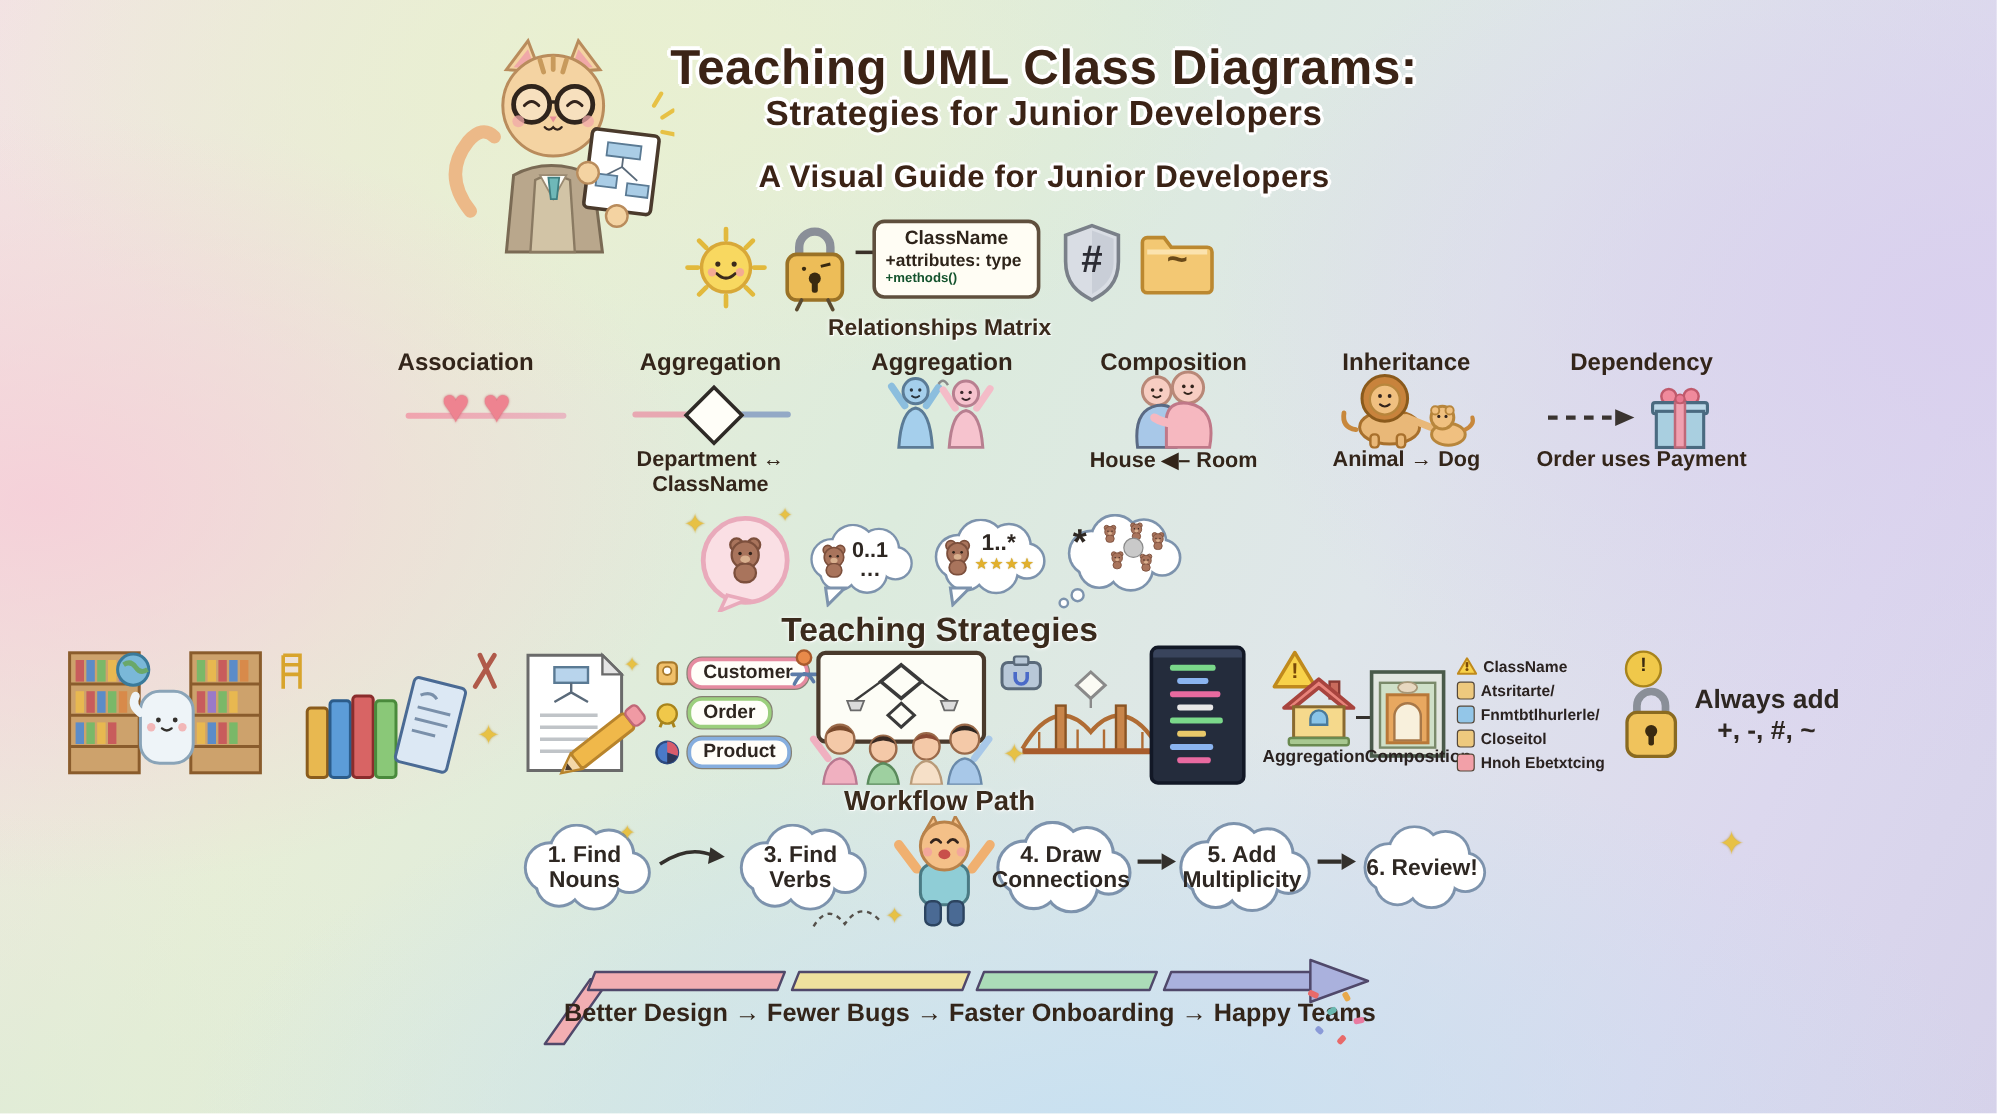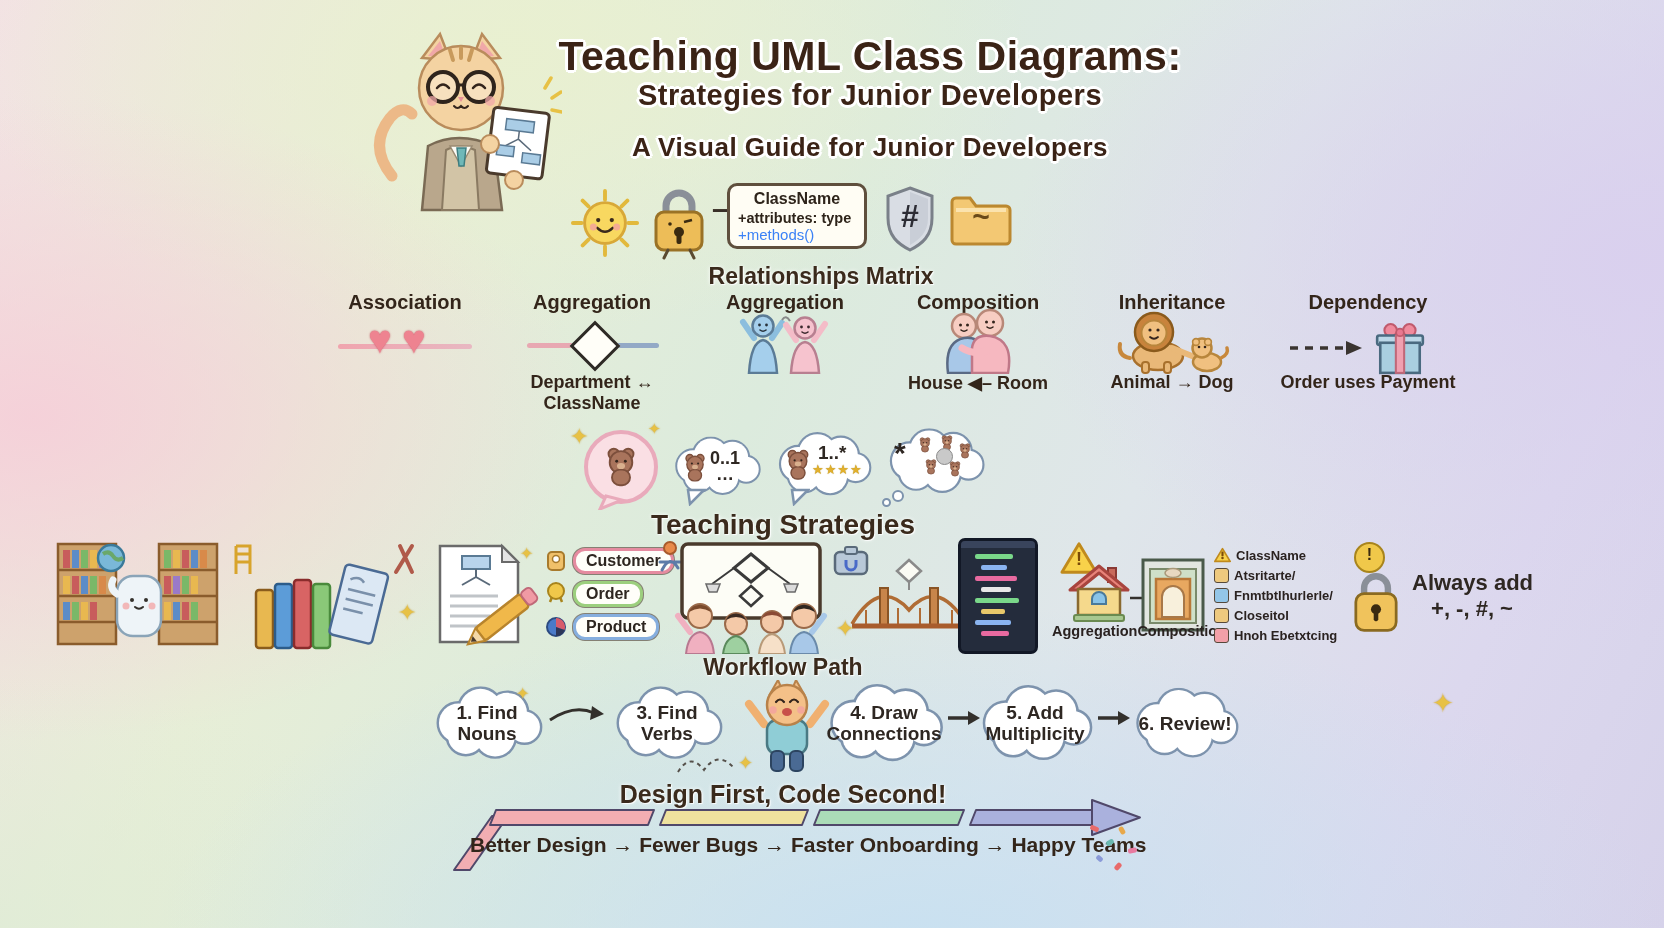--- a/index.html
+++ b/index.html
@@ -132,38 +132,38 @@
       <path d="M36 38 l8 -2" stroke="#3a2a10" stroke-width="2.5"></path>
     <circle cx="31" cy="48" r="5" fill="#3a2a10"></circle>
       <rect x="28.5" y="50" width="5" height="10" rx="2" fill="#3a2a10"></rect>
     <path d="M20 66 l-4 8 M42 66 l4 8" stroke="#5a4a30" stroke-width="3" stroke-linecap="round"></path>
   </svg>
   <div class="abs" style="left:712px;top:192px;font-size:30px;font-weight:bold;color:#3a3028">–</div>
 
   <div class="abs" style="left:727px;top:183px;width:140px;height:66px;background:#fffdf4;border:3px solid #5f4f3d;border-radius:10px;padding:4px 8px;box-sizing:border-box">
     <div class="c" style="font-weight:bold;font-size:16px;color:#2e241a">ClassName</div>
     <div style="font-weight:bold;font-size:14.5px;color:#2e241a;margin-top:2px">+attributes: type</div>
-    <div style="font-weight:normal;font-size:15px;color:#3b82f6">+methods()</div>
+    <div style="font-weight:bold;font-size:11px;color:#14532d">+methods()</div>
   </div>
 
   <svg class="abs" style="left:882px;top:184px" width="56" height="70" viewBox="0 0 56 70">
     <path d="M28 4 L50 12 V34 C50 52 40 60 28 66 C16 60 6 52 6 34 V12 Z" fill="#d9dde4" stroke="#7a8089" stroke-width="3"></path>
     <path d="M28 8 L46 15 V34 C46 48 38 55 28 61 Z" fill="#c2c8d2" opacity=".7"></path>
   </svg>
   <div class="abs c" style="left:882px;top:198px;width:56px;font-size:32px;font-weight:bold;color:#2c2c34">#</div>
 
   <svg class="abs" style="left:948px;top:192px" width="66" height="54" viewBox="0 0 66 54">
     <path d="M4 10 a4 4 0 0 1 4 -4 h14 l6 8 h30 a4 4 0 0 1 4 4 v30 a4 4 0 0 1 -4 4 h-50 a4 4 0 0 1 -4 -4 Z" fill="#f3c873" stroke="#bb8830" stroke-width="3"></path>
     <path d="M8 20 h50 v-4 h-50 Z" fill="#fbe3ae"></path>
   </svg>
   <div class="abs c" style="left:948px;top:200px;width:66px;font-size:30px;font-weight:bold;color:#6a4a18">~</div>
 
-  <div class="abs hd c" style="left:671px;top:263px;width:300px;font-size:23px">Relationships Matrix</div>
-
-  <div class="abs col-label c" style="left:305px;top:291px;width:200px">Association</div>
+  <div class="abs hd c" style="left:633px;top:263px;width:300px;font-size:19px">Relationships Matrix</div>
+
+  <div class="abs col-label c" style="left:288px;top:291px;width:200px">Association</div>
   <div class="abs col-label c" style="left:492px;top:291px;width:200px">Aggregation</div>
   <div class="abs col-label c" style="left:685px;top:291px;width:200px">Aggregation</div>
   <div class="abs col-label c" style="left:878px;top:291px;width:200px">Composition</div>
   <div class="abs col-label c" style="left:1072px;top:291px;width:200px">Inheritance</div>
   <div class="abs col-label c" style="left:1268px;top:291px;width:200px">Dependency</div>
 
   <div class="abs" style="left:338px;top:320px;width:134px;height:50px">
     <div class="relline abs" style="left:0;top:24px;width:134px;background:linear-gradient(to right,#f0a4ae,#e8b8c2)"></div>
     <span class="heart abs" style="left:30px;top:2px">♥</span>
     <span class="heart abs" style="left:64px;top:2px">♥</span>
@@ -396,21 +396,21 @@
   <span class="sparkle abs" style="left:520px;top:544px;font-size:16px">✦</span>
 
   <div class="abs" style="left:545px;top:548px;display:flex;flex-direction:column;gap:7px">
     <div style="display:flex;align-items:center;gap:6px">
       <svg width="22" height="22" viewBox="0 0 22 22">
         <rect x="3" y="2" width="16" height="18" rx="4" fill="#f0c06a" stroke="#a87a2c" stroke-width="2"></rect>
         <circle cx="11" cy="9" r="3.5" fill="#fff" stroke="#a87a2c" stroke-width="1.5"></circle>
       </svg>
       <span class="pill" style="border:3.5px solid #e58ba0">Customer</span>
     </div>
-    <div style="display:flex;align-items:flex-start;gap:6px">
+    <div style="display:flex;align-items:flex-end;gap:6px">
       <svg width="22" height="22" viewBox="0 0 22 22">
         <circle cx="11" cy="10" r="8" fill="#f0c84a" stroke="#a8841c" stroke-width="2"></circle>
         <path d="M7 16 l-2 5 M15 16 l2 5" stroke="#a8841c" stroke-width="2.5"></path>
       </svg>
       <span class="pill" style="border:3.5px solid #9ccf7e">Order</span>
     </div>
     <div style="display:flex;align-items:center;gap:6px">
       <svg width="22" height="22" viewBox="0 0 22 22">
         <circle cx="11" cy="11" r="9" fill="#4a7ac8" stroke="#2c4a80" stroke-width="2"></circle>
         <path d="M11 11 L11 2 A9 9 0 0 1 19.5 14 Z" fill="#d85c6c"></path>
@@ -616,21 +616,20 @@
   </svg>
   <div class="abs" style="left:1130px;top:686px;width:110px;height:74px">
     <svg class="abs" style="left:0;top:0" width="110" height="74" viewBox="0 0 140 90">
         <use href="#cloudsym"></use>
       </svg>
     <div class="cloud-txt" style="top:27px">6. Review!</div>
   </div>
   <span class="sparkle abs" style="left:1432px;top:688px;font-size:26px">✦</span>
   <span class="sparkle abs" style="left:516px;top:684px;font-size:16px">✦</span>
 
-  <div class="abs hd c" style="left:593px;top:780px;width:380px;font-size:25px">Design First, Code Second!</div>
 
   <svg class="abs" style="left:452px;top:798px" width="700" height="76" viewBox="0 0 700 76">
     <g stroke="#50486a" stroke-width="2" stroke-linejoin="round">
       <polygon points="2,72 18,72 56,18 40,18" fill="#f2aeb2"></polygon>
       <polygon points="44,12 202,12 196,27 38,27" fill="#f2aeb2"></polygon>
       <polygon points="214,12 356,12 350,27 208,27" fill="#efe19e"></polygon>
       <polygon points="368,12 512,12 506,27 362,27" fill="#abdcb8"></polygon>
       <polygon points="524,12 640,12 640,27 518,27" fill="#aab1dd"></polygon>
       <polygon points="640,2 688,19.5 640,37" fill="#aab1dd"></polygon>
     </g>

